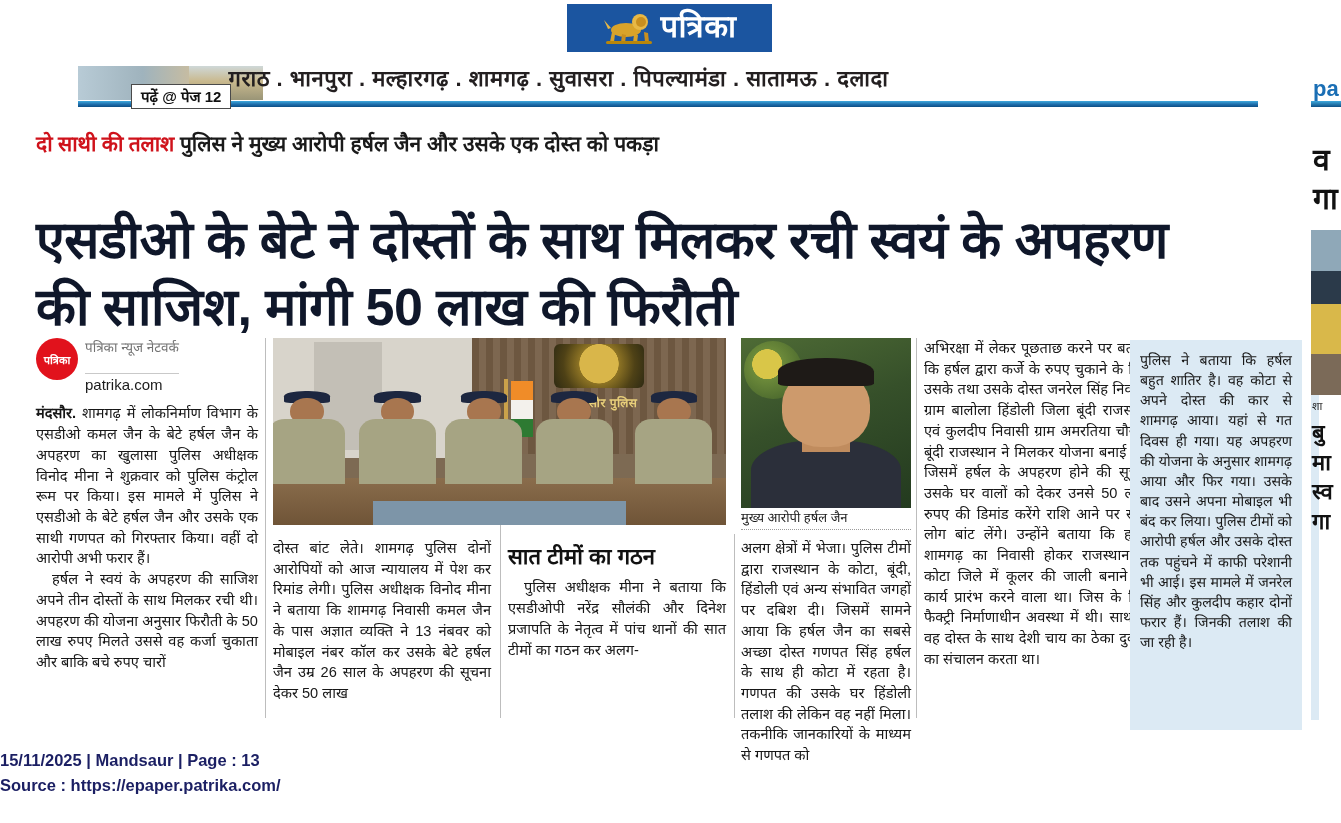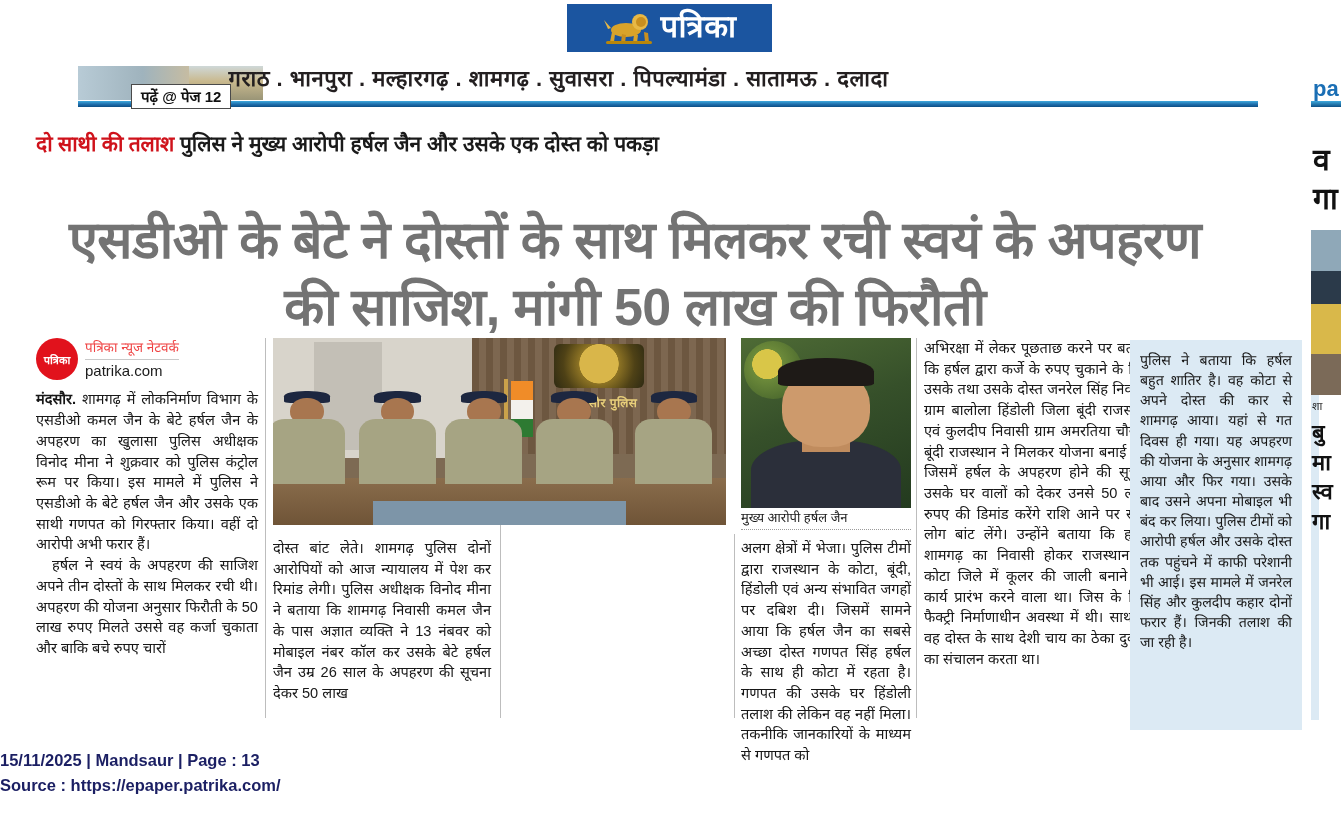--- a/index.html
+++ b/index.html
@@ -53,44 +53,43 @@
     position:absolute; left:36px; top:132px; width:1090px;
     font-size:21px; line-height:1.15; color:#1a1a1a; font-weight:700;
     white-space:nowrap;
   }
   .kicker .hi { color:#cf121b; font-weight:700; letter-spacing:-0.2px; }
   .kicker .rest { font-weight:600; }
 
   
   .headline {
     position:absolute; left:36px; top:172px; width:1198px;
-    font-size:52px; line-height:1.30; font-weight:700; color:#737373;
+    font-size:52px; line-height:1.30; font-weight:700; color:#0f172a;
     letter-spacing:-0.5px;
-    text-align:center;
   }
 
   
   .content { position:absolute; left:36px; top:338px; width:1266px; height:388px; }
 
   .col { position:absolute; top:0; }
   .col1 { left:0px;   width:222px; }
   .col2 { left:237px; width:218px; }
   .col3 { left:472px; width:218px; }
   .col4 { left:888px; width:226px; }
 
   .vrule { position:absolute; top:0; width:1px; height:380px; background:#bdbdbd; }
 
   .byline { display:flex; align-items:flex-start; gap:7px; margin-bottom:9px; }
   .patrika-seal {
     width:42px; height:42px; border-radius:50%; background:#e1121c;
     color:#fff; font-size:11px; font-weight:700;
     display:flex; align-items:center; justify-content:center; flex:0 0 auto;
   }
   .byline-text { padding-top:2px; }
-  .byline-top { font-size:13.5px; color:#ef4444; line-height:1.25; border-bottom:1px solid #c9c9c9; padding-bottom:2px; }
+  .byline-top { font-size:13.5px; color:#737373; line-height:1.25; border-bottom:1px solid #c9c9c9; padding-bottom:16px; }
   .byline-url { font-size:15px; color:#1b1b1b; line-height:1.3; padding-top:1px; }
 
   .body-text {
     font-size:14.6px; line-height:1.42; color:#171717;
     text-align:justify; text-justify:inter-word;
   }
   .body-text p { margin:0 0 0 0; text-indent:16px; }
   .body-text p.first { text-indent:0; }
   .body-text .dateline { font-weight:700; }
 
@@ -288,20 +287,24 @@
     </div>
     <div class="caption">मुख्य आरोपी हर्षल जैन</div>
 
     <div class="col col2" style="top:200px;">
       <div class="body-text">
         <p class="first">दोस्त बांट लेते। शामगढ़ पुलिस दोनों आरोपियों को आज न्यायालय में पेश कर रिमांड लेगी। पुलिस अधीक्षक विनोद मीना ने बताया कि शामगढ़ निवासी कमल जैन के पास अज्ञात व्यक्ति ने 13 नंबवर को मोबाइल नंबर कॉल कर उसके बेटे हर्षल जैन उम्र 26 साल के अपहरण की सूचना देकर 50 लाख</p>
       </div>
     </div>
 
     <div class="col col3" style="top:200px;">
+      <div class="subhead">सात टीमों का गठन</div>
+      <div class="body-text">
+        <p>पुलिस अधीक्षक मीना ने बताया कि एसडीओपी नरेंद्र सौलंकी और दिनेश प्रजापति के नेतृत्व में पांच थानों की सात टीमों का गठन कर अलग-</p>
+      </div>
     </div>
 
     <div class="col" style="left:705px; top:200px; width:170px;">
       <div class="body-text">
         <p class="first">अलग क्षेत्रों में भेजा। पुलिस टीमों द्वारा राजस्थान के कोटा, बूंदी, हिंडोली एवं अन्य संभावित जगहों पर दबिश दी। जिसमें सामने आया कि हर्षल जैन का सबसे अच्छा दोस्त गणपत सिंह हर्षल के साथ ही कोटा में रहता है। गणपत की उसके घर हिंडोली तलाश की लेकिन वह नहीं मिला। तकनीकि जानकारियों के माध्यम से गणपत को</p>
       </div>
     </div>
 
     <div class="col col4">
       <div class="body-text">

